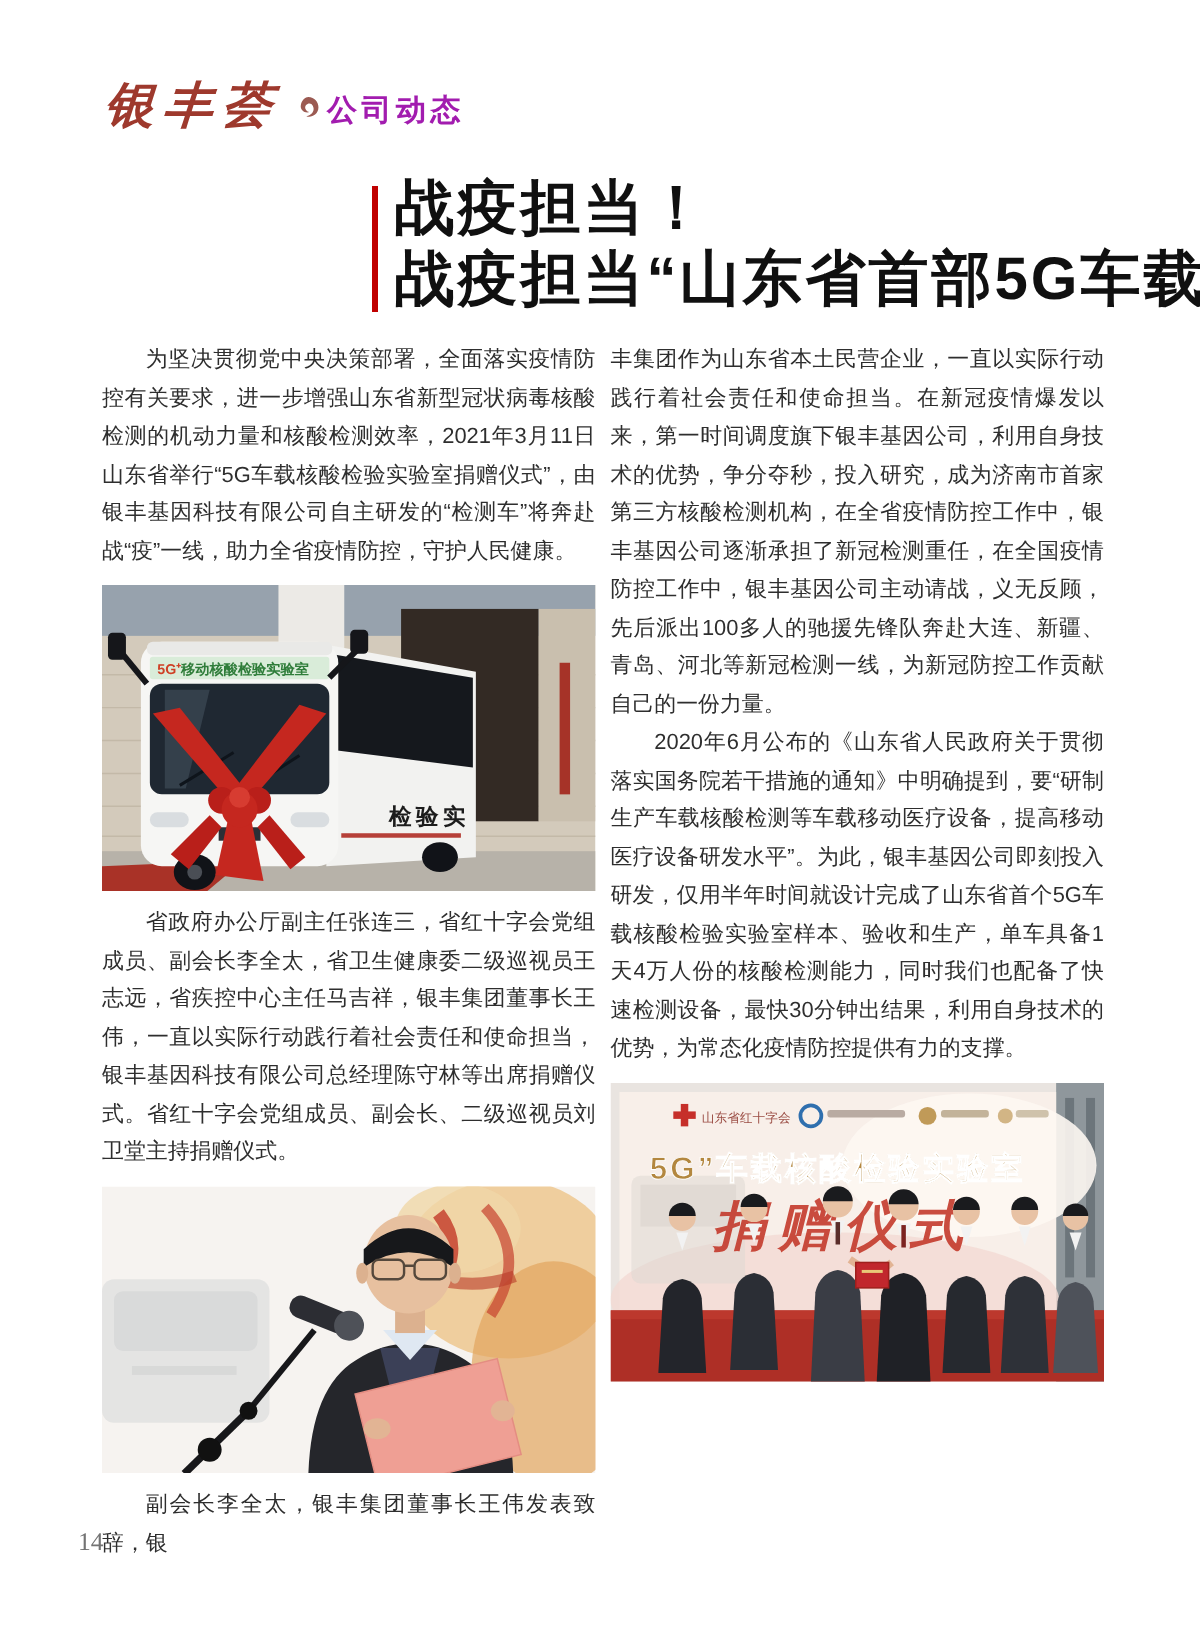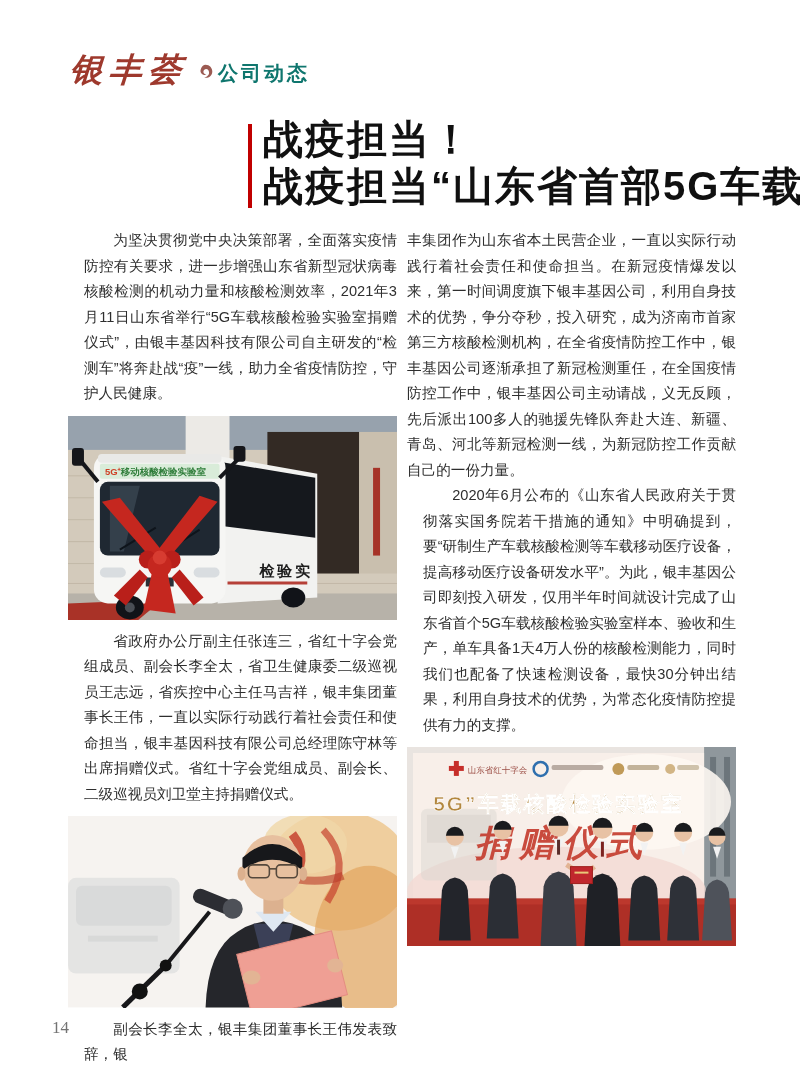--- a/index.html
+++ b/index.html
@@ -10,35 +10,35 @@
   .page{position:relative;width:800px;height:1086px;background:#ffffff;overflow:hidden;}
 
   
   .masthead{position:absolute;left:70px;top:52px;display:flex;align-items:center;}
   .brand-logo{
     font-family:"DejaVu Serif",serif;font-style:italic;font-weight:bold;
     color:#9e392d;font-size:33px;letter-spacing:6px;line-height:1;
     transform:skewX(-4deg);
   }
   .swirl{margin:8px 4px 0 10px;display:inline-block;}
-  .section-label{color:#0f766e;font-size:20px;font-weight:bold;letter-spacing:3px;margin-top:8px;}
+  .section-label{color:#a21caf;font-size:20px;font-weight:bold;letter-spacing:3px;margin-top:8px;}
 
   
   .title-block{position:absolute;left:248px;top:116px;white-space:nowrap;}
   .title-bar{position:absolute;left:0;top:8px;width:4px;height:84px;background:#c00000;}
   .title-block h1{
     margin:0 0 0 15px;font-size:40px;line-height:47px;font-weight:bold;
     color:#101010;letter-spacing:2px;
   }
 
   
   .content{position:absolute;top:228px;left:68px;width:668px;display:flex;gap:10px;}
   .col{width:329px;font-size:14.6px;line-height:25.5px;text-align:justify;color:#2e2e2e;}
   .col p{margin:0;text-justify:inter-ideograph;}
-  .col p.indent{text-indent:2em;margin-left:16px;}
+  .col p.indent{text-indent:2em;}
   .col figure{margin:9px 0;padding:0;width:100%;}
   .col figure svg{display:block;width:100%;height:auto;}
 
   .page-number{
     position:absolute;left:52px;top:1018px;
     font-family:"Liberation Serif",serif;font-size:17px;color:#737373;
   }
 </style>
 </head>
 <body>

